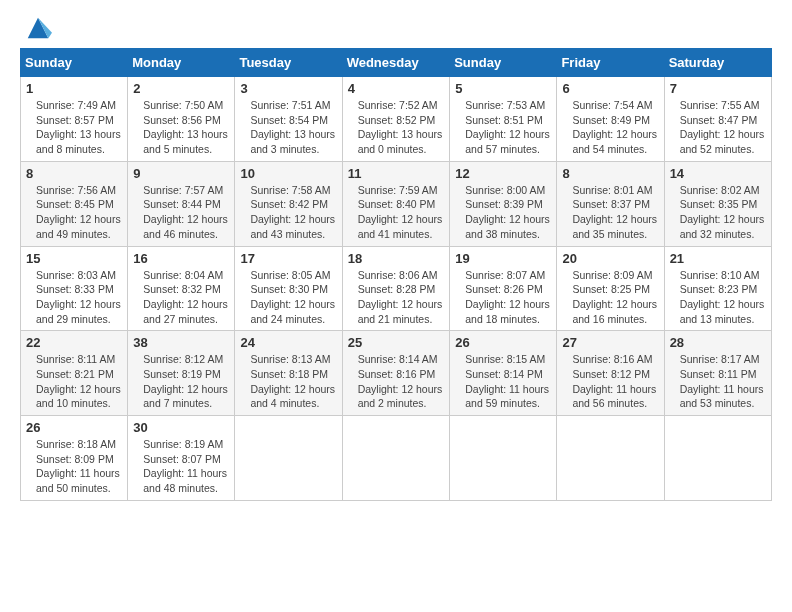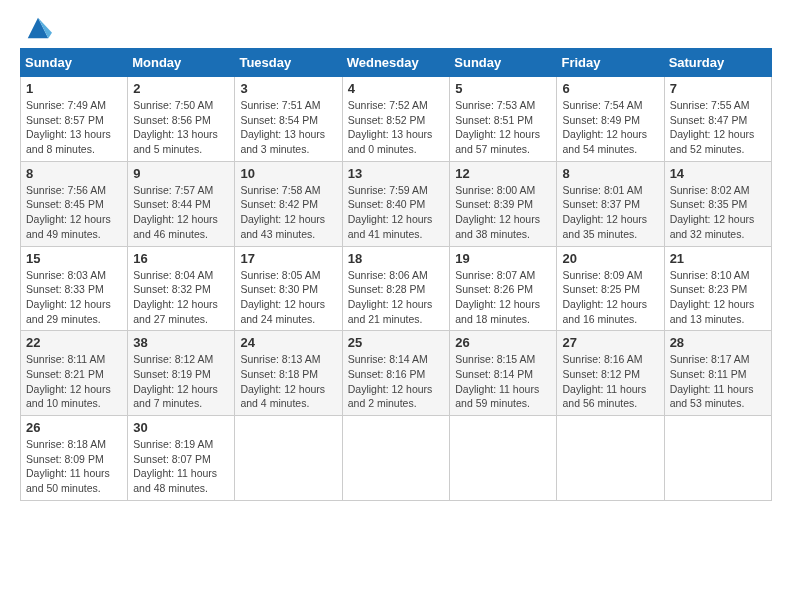--- a/index.html
+++ b/index.html
@@ -85,20 +85,21 @@
       font-size: 13px;
       font-weight: bold;
       color: #333;
       display: block;
       margin-bottom: 2px;
     }
     .day-info {
       color: #444;
       line-height: 1.4;
       font-size: 10.5px;
+      margin-left: 10px;
     }
     .empty-cell {
       background: #fff !important;
     }
   </style>
 </head>
 <body>
 
 <div class="header-section">
   <div class="logo">
@@ -207,21 +208,21 @@
       </td>
         <td>
         <span class="day-number">10</span>
         <div class="day-info">
           Sunrise: 7:58 AM<br>
           Sunset: 8:42 PM<br>
           Daylight: 12 hours and 43 minutes.
         </div>
       </td>
         <td>
-        <span class="day-number">13</span>
+        <span class="day-number">11</span>
         <div class="day-info">
           Sunrise: 7:59 AM<br>
           Sunset: 8:40 PM<br>
           Daylight: 12 hours and 41 minutes.
         </div>
       </td>
         <td>
         <span class="day-number">12</span>
         <div class="day-info">
           Sunrise: 8:00 AM<br>

